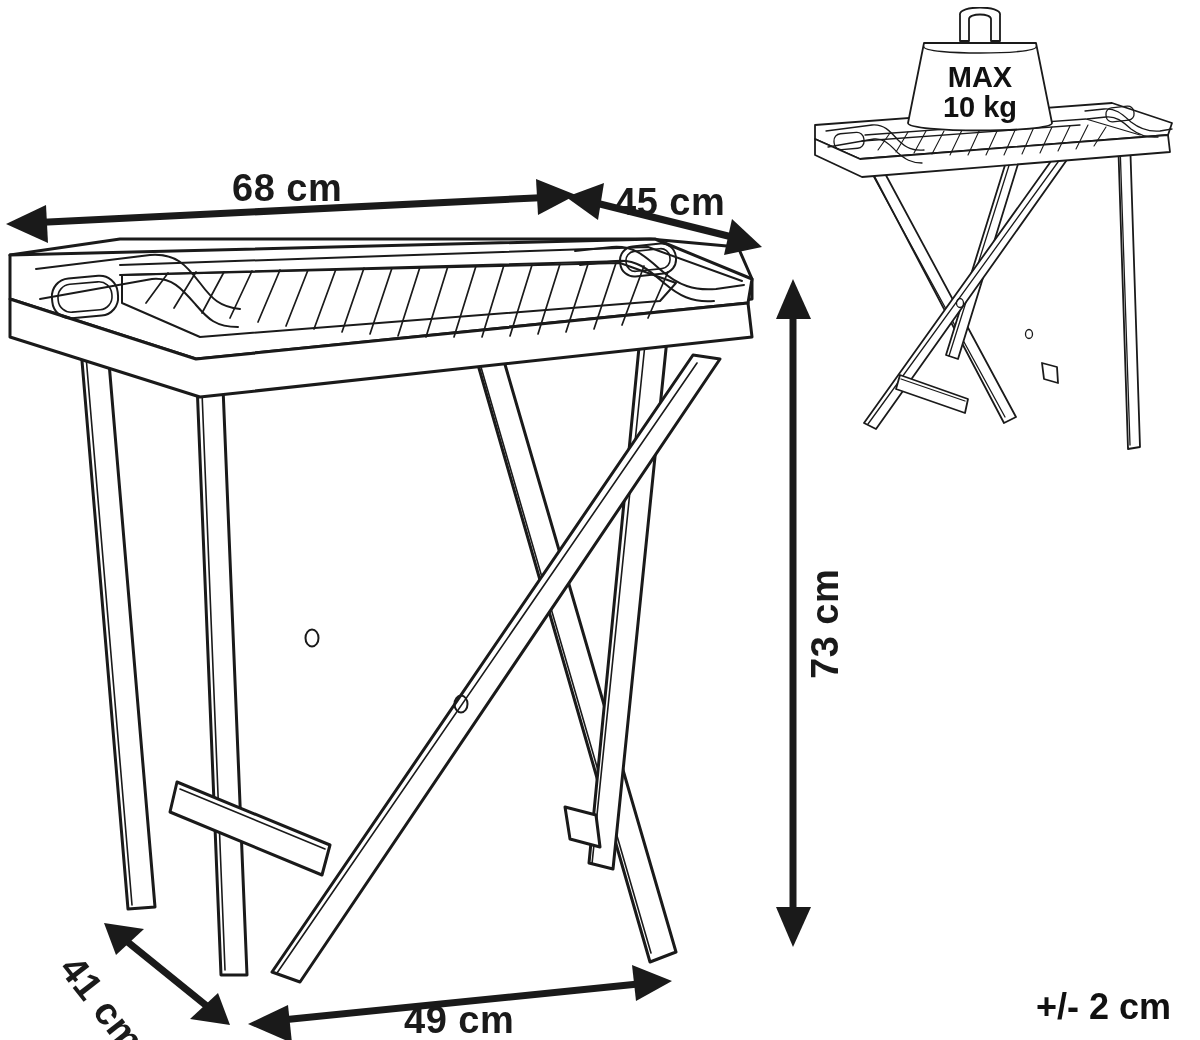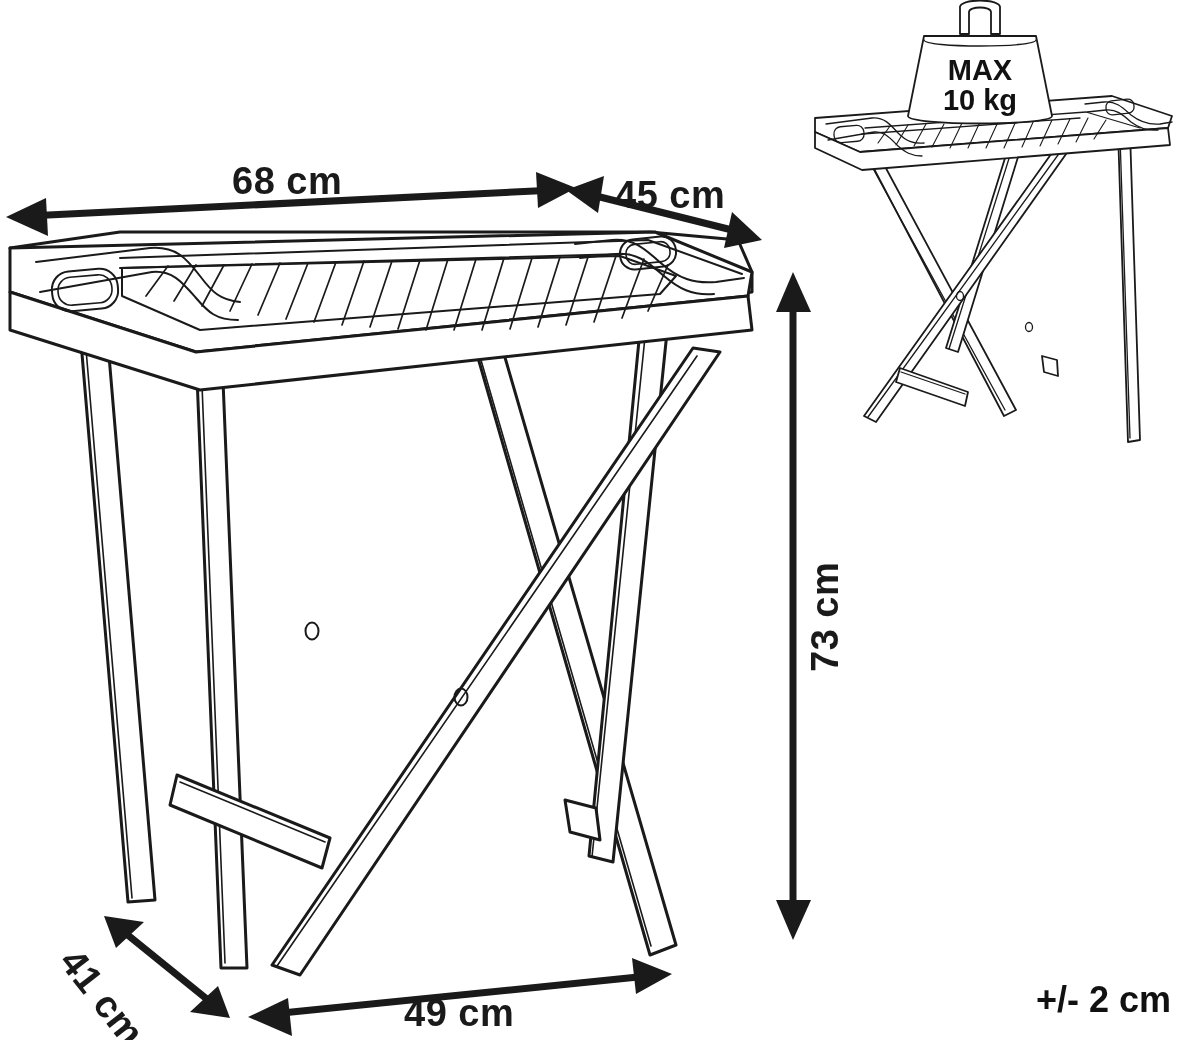--- a/index.html
+++ b/index.html
@@ -10,21 +10,21 @@
   }
   body {
     width: 1200px;
     height: 1040px;
     font-family: "Liberation Sans", sans-serif;
     overflow: hidden;
     position: relative;
   }
   #drawing-root {
     position: absolute;
-    top: 0;
+    top: 7px;
     left: 0;
     width: 1200px;
     height: 848px;
   }
   svg.sheet {
     display: block;
     width: 1200px;
     height: 1040px;
     background: #ffffff;
   }

